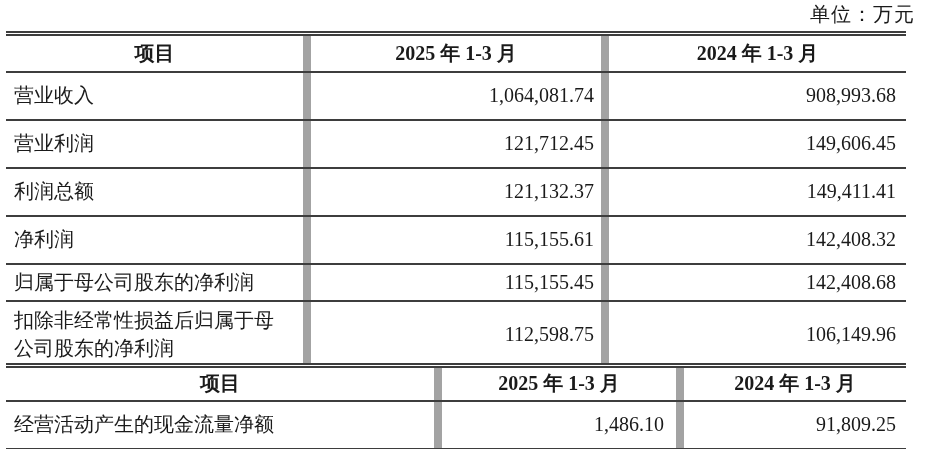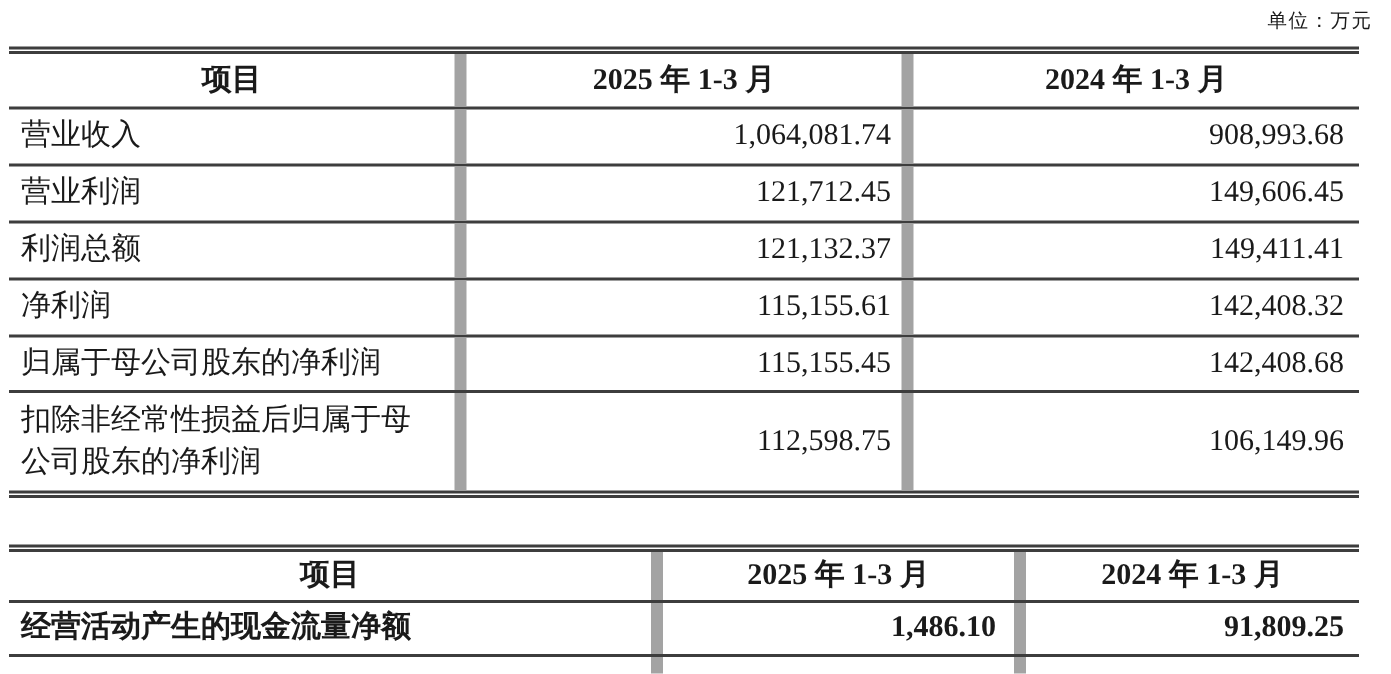--- a/index.html
+++ b/index.html
@@ -6,21 +6,21 @@
   html,body { background:#ffffff; }
   body {
     width:927px; height:449px; overflow:hidden;
     font-family:"Liberation Serif","DejaVu Serif",serif;
     color:#1a1a1a;
   }
   .sheet { position:relative; width:927px; height:449px; background:#ffffff; overflow:hidden; }
 
   .unit-label {
     position:absolute; top:1px; right:12px;
-    font-size:13px; line-height:26px; color:#1a1a1a;
+    font-size:20px; line-height:26px; color:#1a1a1a;
     letter-spacing:1px;
   }
 
   .tbl {
     position:absolute; left:6px; width:900px;
     border-top:5px double #3d3d3d;
     background:#ffffff;
   }
   .tbl1 { top:31px; border-bottom:5px double #3d3d3d; }
   .tbl2 { top:363px; }
@@ -39,33 +39,33 @@
 
   .c2, .c3 { border-left:8px solid #a3a3a3; }
 
   
   .tbl1 .c1 { width:297px; }
   .tbl1 .c2 { width:298px; }
   .tbl1 .c3 { flex:1; }
   .tbl1 .num.c2 { padding-right:7px; }
   .tbl1 .num.c3 { padding-right:10px; }
   .tbl1 .hrow  { height:37px; }
-  .tbl1 .r38   { height:38px; }
+  .tbl1 .r38   { height:48px; }
   .tbl1 .r37   { height:37px; }
   .tbl1 .r2ln  { height:65px; }
   .tbl1 .lbl span { display:block; max-width:272px; }
 
   
   .tbl2 .c1 { width:428px; }
   .tbl2 .c2 { width:242px; }
   .tbl2 .c3 { flex:1; }
   .tbl2 .num.c2 { padding-right:12px;padding-left:24px; }
   .tbl2 .num.c3 { padding-right:10px; }
   .tbl2 .hrow { height:34px; }
-  .tbl2 .r36  { height:36px;font-weight:bold; }
+  .tbl2 .r36  { height:48px; }
   .tbl2 .partial { height:13px; border-bottom:none; }
 </style>
 </head>
 <body>
 
 <div class="sheet">
 
   <div class="unit-label">单位：万元</div>
 
   <div class="tbl tbl1">

